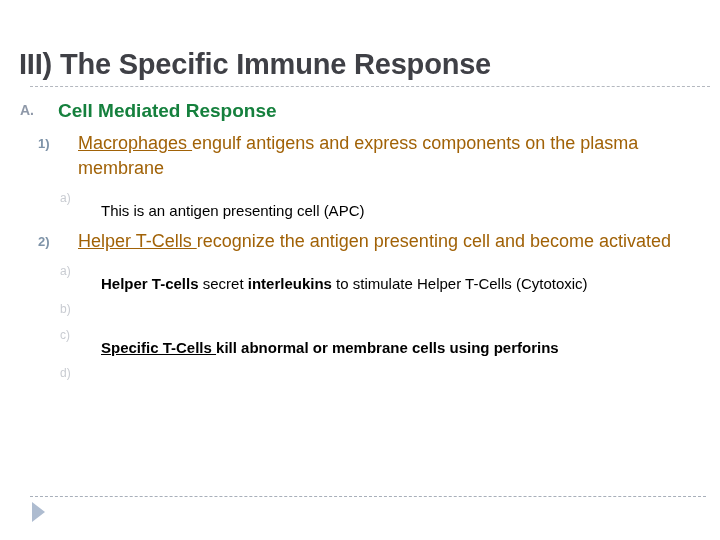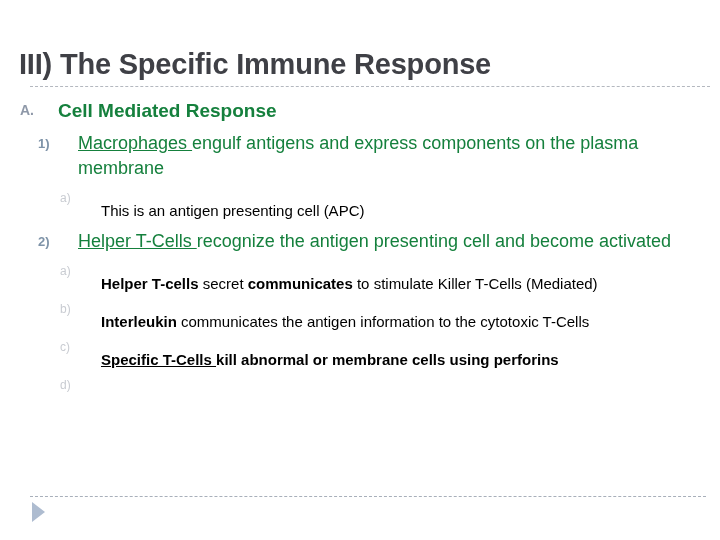--- a/index.html
+++ b/index.html
@@ -97,21 +97,21 @@
     margin-left: 38px;
     font-size: 13px;
     line-height: 25px;
     font-weight: bold;
     color: #7e93a8;
   }
   .lvl-1 .content {
     font-size: 18px;
     line-height: 25px;
     font-weight: normal;
-    color: #15803d;
+    color: #a16207;
     padding-left: 14px;
     padding-right: 24px;
   }
 
   
   .lvl-2 {
     margin-bottom: 5px;
   }
   .lvl-2 .marker {
     width: 24px;
@@ -186,26 +186,25 @@
       <span class="content">This is an antigen presenting cell (APC)</span>
     </div>
 
     <div class="row lvl-1">
       <span class="marker">2)</span>
       <span class="content"><span class="u">Helper T-Cells </span><span>recognize the antigen presenting cell and become activated</span></span>
     </div>
 
     <div class="row lvl-2">
       <span class="marker">a)</span>
-      <span class="content"><span class="b">Helper T-cells</span><span> secret </span><span class="b">communicates</span><span> to stimulate Killer T-Cells (Mediated)</span></span>
+      <span class="content"><span class="b">Helper T-cells</span><span> secret </span><span class="b">interleukins</span><span> to stimulate Helper T-Cells (Cytotoxic)</span></span>
     </div>
 
     <div class="row lvl-2">
       <span class="marker">b)</span>
-      <span class="content"><span class="b">Interleukin</span><span> communicates the antigen information to the cytotoxic T-Cells</span></span>
     </div>
 
     <div class="row lvl-2">
       <span class="marker">c)</span>
       <span class="content bold-line"><span class="u">Specific T-Cells </span><span>kill abnormal or membrane cells using perforins</span></span>
     </div>
 
     <div class="row lvl-2">
       <span class="marker">d)</span>
     </div>

